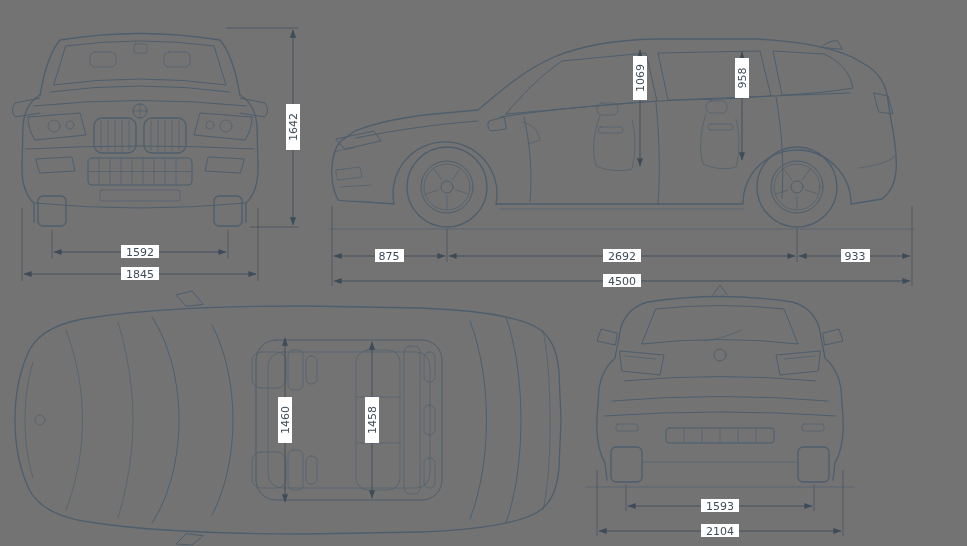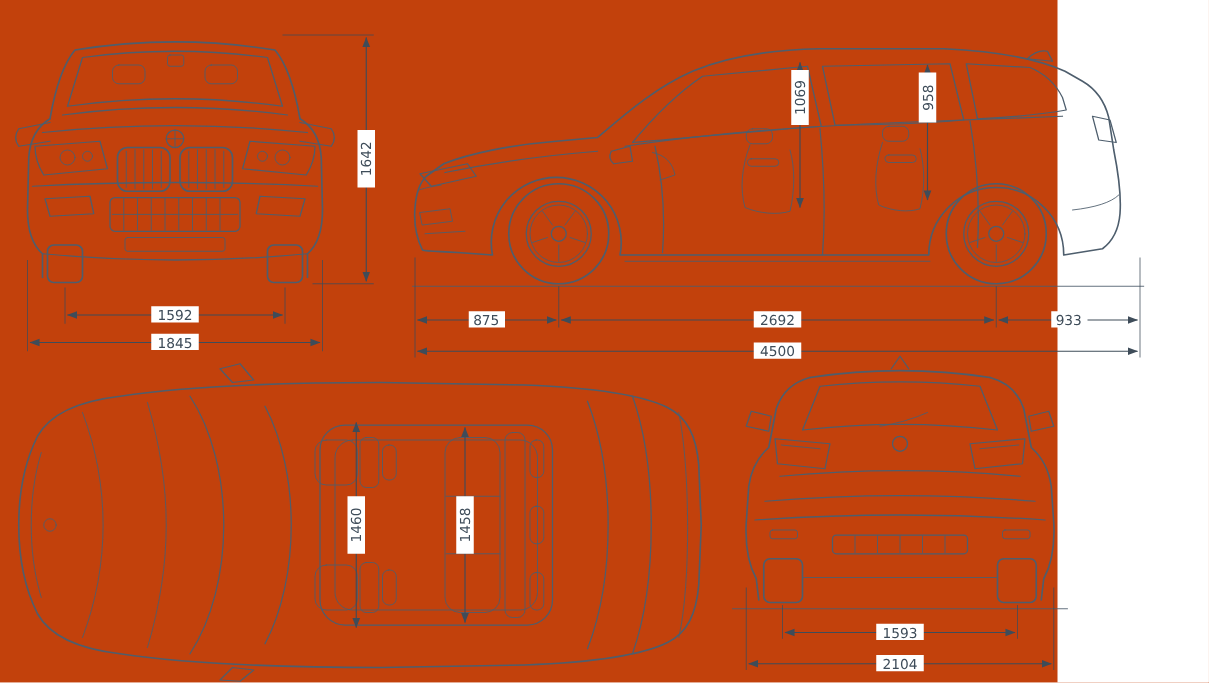--- a/index.html
+++ b/index.html
@@ -1,16 +1,16 @@
 <!DOCTYPE html>
 <html style="--line: #4e5e6d; --ink: #3e4c59;"><head>
 <meta charset="utf-8">
 <style>
   html,body{margin:0;padding:0;background:#ffffff;width:967px;height:546px;overflow:hidden;}
-  .stage{position:relative;width:846px;height:546px;background:#c2410c;font-family:"DejaVu Sans",sans-serif;}
+  .stage{position:relative;width:967px;height:546px;background:#737373;font-family:"DejaVu Sans",sans-serif;}
   svg{display:block;}
   .ln  {fill:none;stroke:var(--line,#4e5e6d);stroke-width:1.3;stroke-linecap:round;stroke-linejoin:round;}
   .ln2 {fill:none;stroke:var(--line,#4e5e6d);stroke-width:1;stroke-linecap:round;stroke-linejoin:round;}
   .ln3 {fill:none;stroke:var(--line,#4e5e6d);stroke-width:.7;stroke-linecap:round;stroke-linejoin:round;}
   .dim {fill:none;stroke:var(--ink,#3e4c59);stroke-width:.9;}
   .ext {fill:none;stroke:var(--ink,#3e4c59);stroke-width:.6;}
   .bg  {fill:#ffffff;stroke:none;}
   .ah  {fill:var(--ink,#3e4c59);}
   .dimtxt{font-family:"DejaVu Sans",sans-serif;font-size:11px;fill:var(--ink,#3e4c59);}
 </style>

